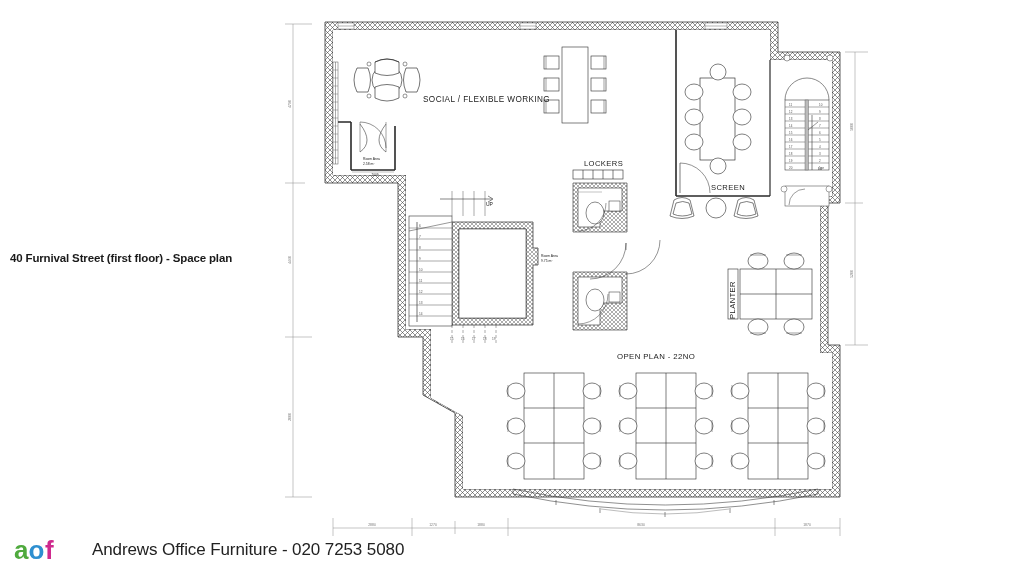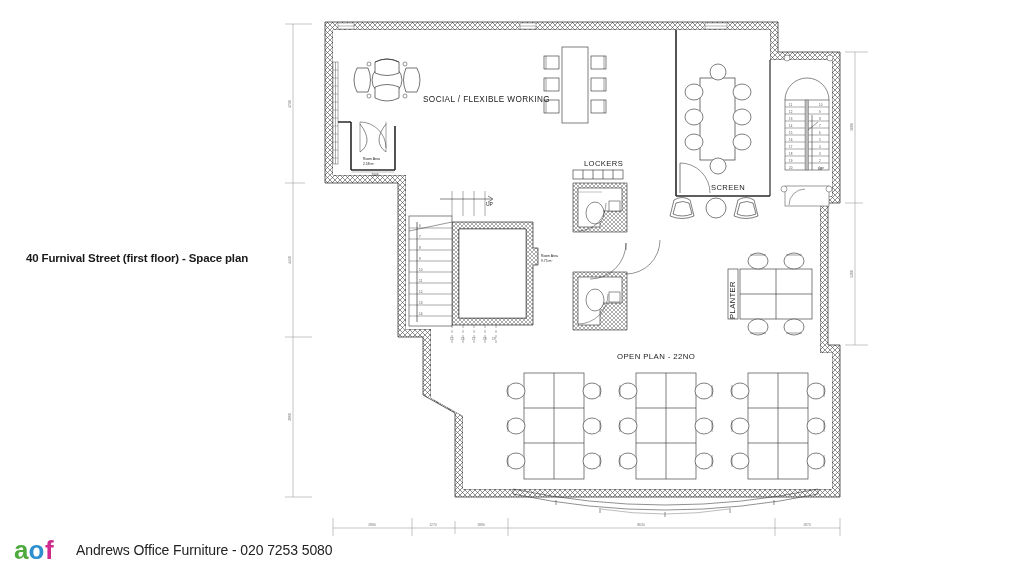--- a/index.html
+++ b/index.html
@@ -13,21 +13,21 @@
   }
   #page {
     position: relative;
     width: 1024px; height: 576px;
     background: #ffffff;
   }
 
   
   #plan-title {
     position: absolute;
-    left: 26px; top: 251px;
+    left: 10px; top: 251px;
     width: 262px;
     font-size: 11.5px;
     font-weight: bold;
     color: #1a1a1a;
     letter-spacing: -0.15px;
     line-height: 1.25;
   }
 
   
   #footer {
@@ -37,22 +37,22 @@
     display: flex;
     align-items: center;
   }
   #logo {
     position: relative;
     margin-left: 14px;
     width: 58px; height: 30px;
     display: block;
   }
   #footer-caption {
-    margin-left: 4px;
-    font-size: 14px;
+    margin-left: 20px;
+    font-size: 17px;
     color: #222;
     font-weight: normal;
     letter-spacing: -0.1px;
   }
 
   
   #drawing {
     position: absolute;
     left: 0; top: 0;
     width: 818px; height: 576px;

